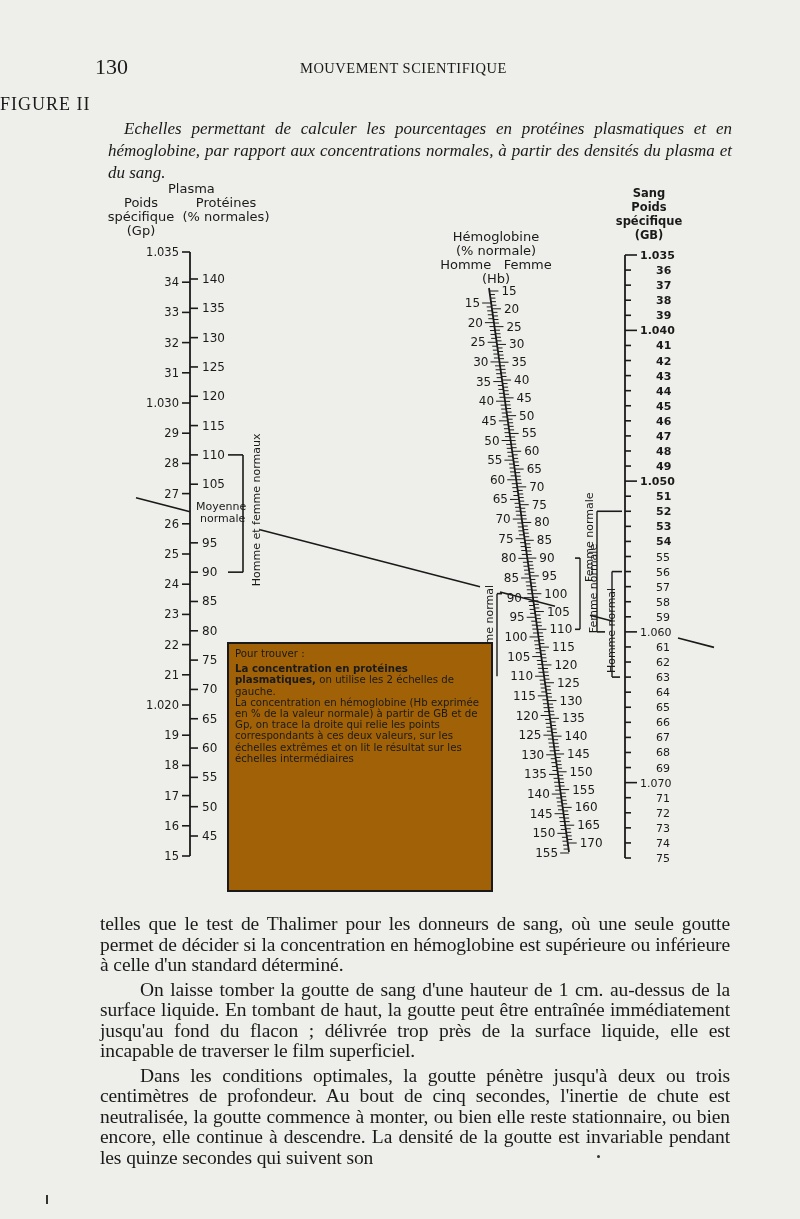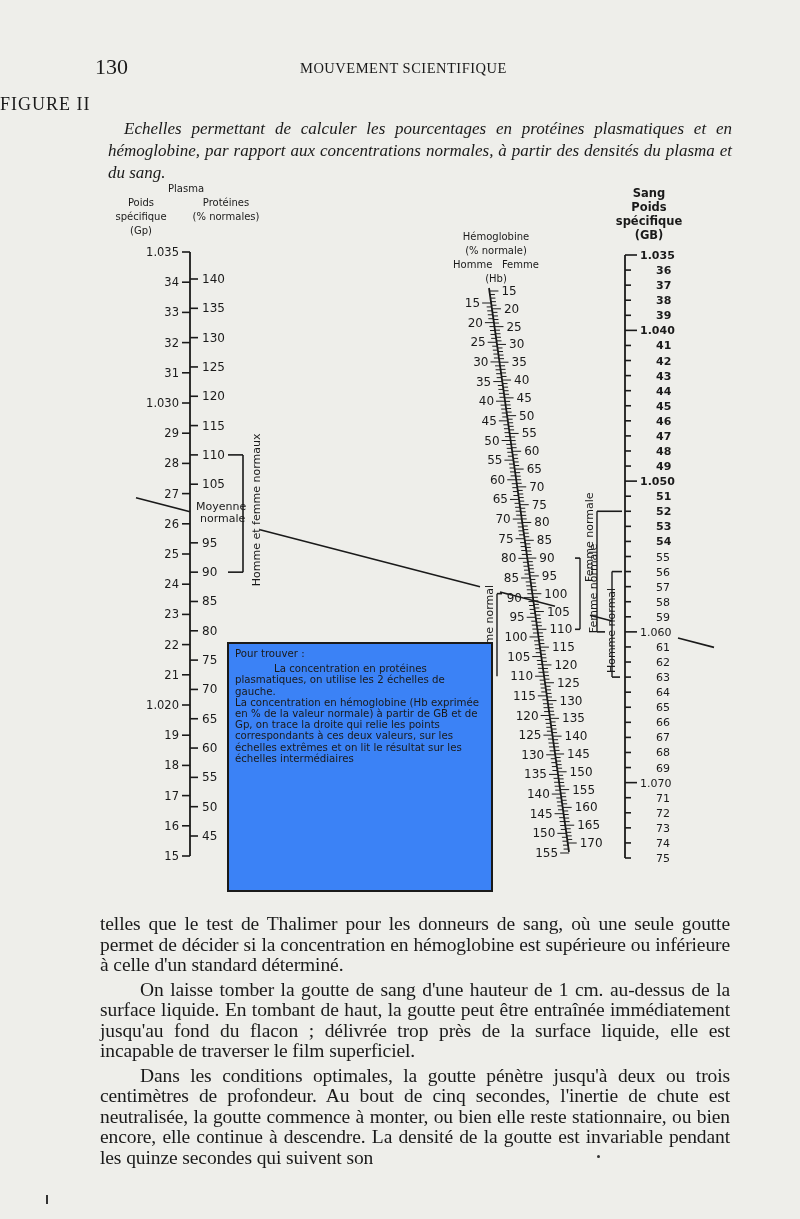--- a/index.html
+++ b/index.html
@@ -9,29 +9,29 @@
   }
   .page-number { position: absolute; left: 95px; top: 54px; font-size: 22px; }
   .running-head { position: absolute; left: 300px; top: 60px; font-size: 14.5px; letter-spacing: 0.5px; }
   .fig-title { position: absolute; left: 0; width: 692px; text-align: left; top: 94px; font-size: 18px; letter-spacing: 1px; }
   .caption {
     position: absolute; left: 108px; top: 118px; width: 624px; font-style: italic; font-size: 17px; line-height: 22px;
     text-indent: 16px; text-align: justify;
   }
   .nomogram { position: absolute; left: 0; top: 0; width: 800px; height: 900px; }
   .nomogram text { font-family: "DejaVu Sans", sans-serif; fill: #1a1a1a; }
-  .hdr { position: absolute; font-family: "DejaVu Sans", sans-serif; font-size: 10px; text-align: center; line-height: 14px; }
+  .hdr { position: absolute; font-family: "DejaVu Sans", sans-serif; font-size: 13px; text-align: center; line-height: 14px; }
   .hdr.bold { font-weight: bold; font-size: 11.5px; }
   .infobox {
     position: absolute; left: 227px; top: 642px; width: 266px; height: 250px; border: 2px solid #1a1a1a;
     font-family: "DejaVu Sans", sans-serif; font-size: 10.2px; line-height: 11.2px; padding: 4px 6px; box-sizing: border-box;
-    background: #3b82f6;
+    background: #a16207;
   }
   .infobox p { margin: 0 0 4px 0; }
-  .infobox b { font-weight: normal; margin-left: 39px; }
+  .infobox b { font-weight: bold; }
   .body-text {
     position: absolute; left: 96px; top: 910px; width: 638px; font-size: 19.5px; line-height: 20.5px; text-align: justify;
     letter-spacing: -0.1px;
   }
   .body-text p { margin: 4px; text-indent: 0; }
   .body-text p.indent { text-indent: 40px; }
   .speck { position: absolute; width: 3px; height: 3px; background: #333; border-radius: 50%; }
 </style>
 </head>
 <body>

